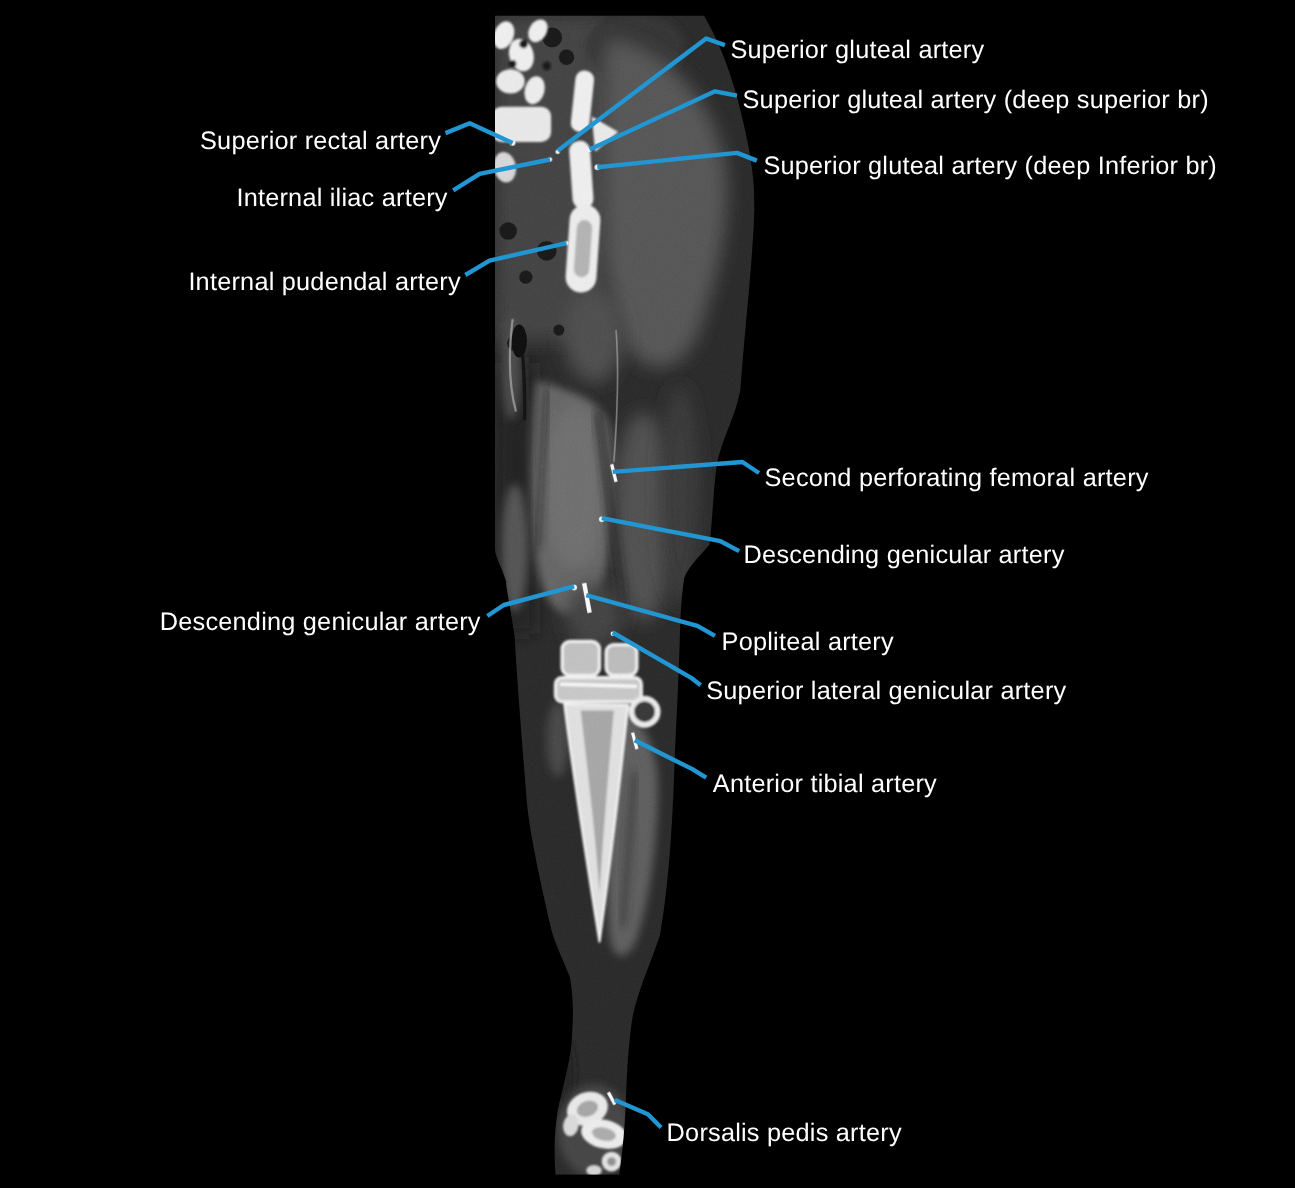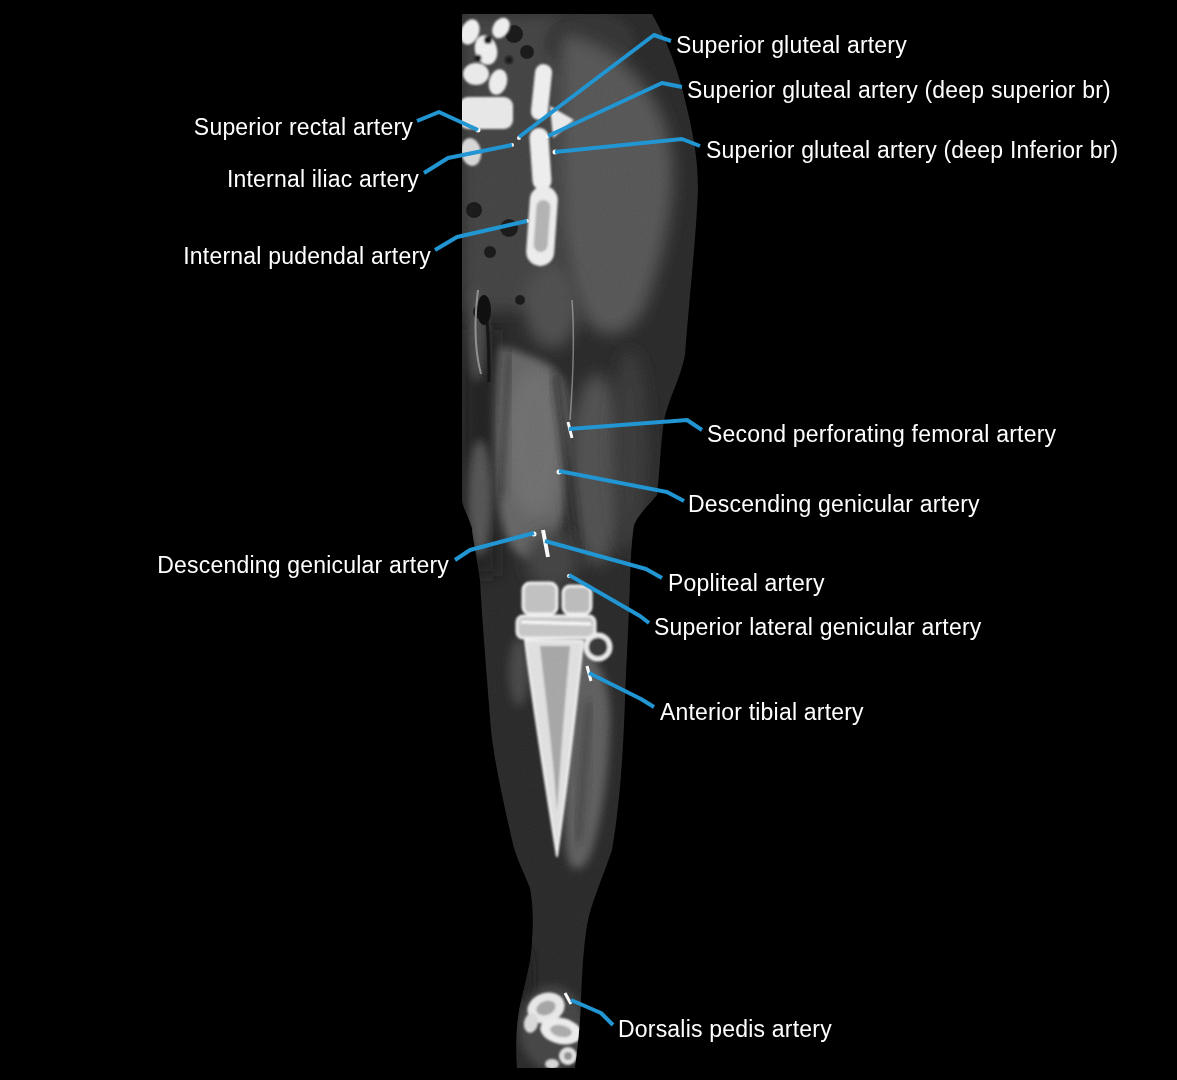--- a/index.html
+++ b/index.html
@@ -1,17 +1,17 @@
 <!DOCTYPE html>
 <html><head>
 <meta charset="utf-8">
 <style>
   html,body{margin:0;padding:0;background:#000;}
   body{width:1177px;height:1080px;overflow:hidden;position:relative;}
-  .stage{position:absolute;inset:0;padding-left:12px;}
+  .stage{position:absolute;inset:0;}
   svg{display:block;}
   .lbl{
     font-family:"Liberation Sans","DejaVu Sans",sans-serif;
     font-size:23px;
     fill:#ffffff;
     letter-spacing:0.2px;
   }
 </style>
 </head>
 <body style="background: rgb(0, 0, 0);">

